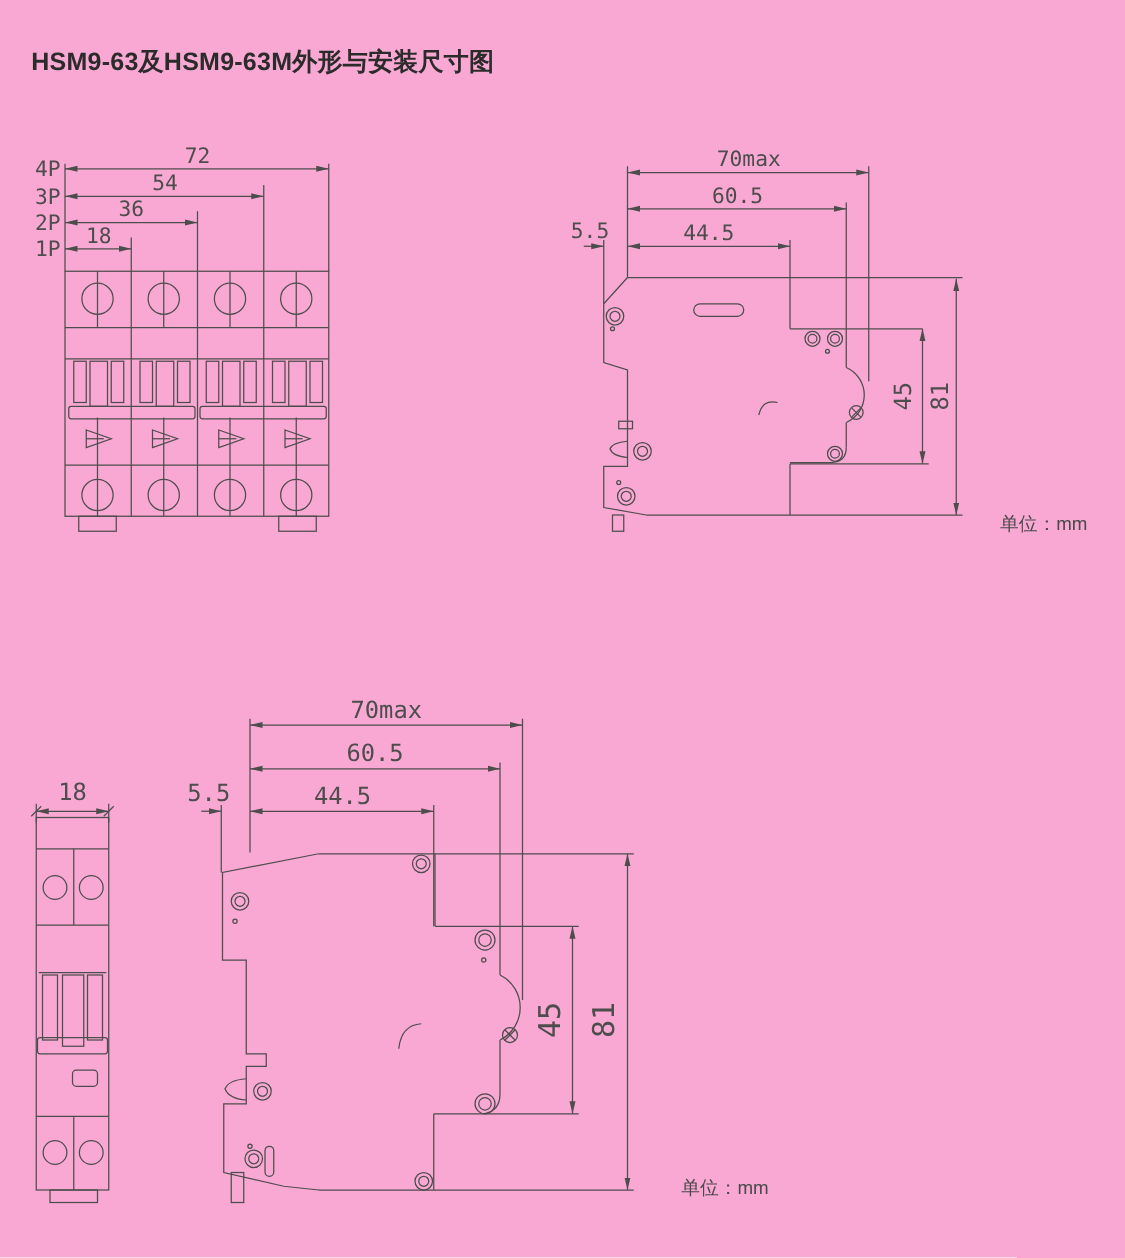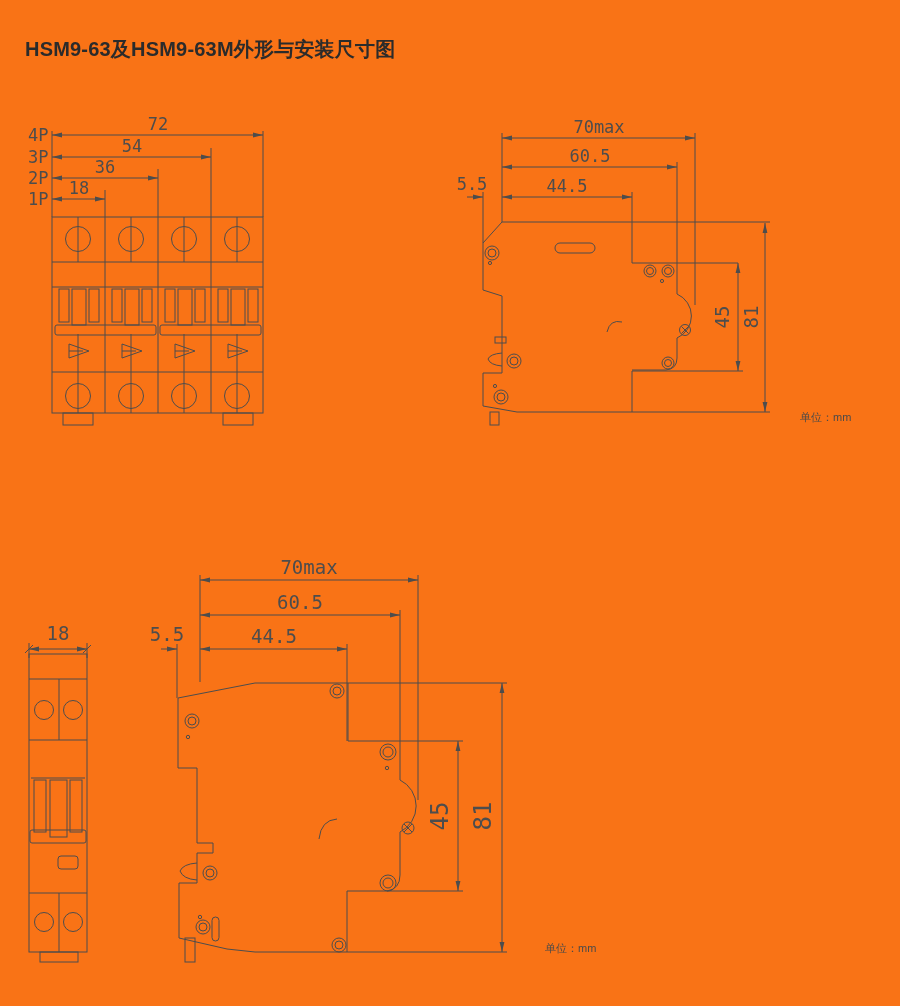--- a/index.html
+++ b/index.html
@@ -1,20 +1,20 @@
 <!DOCTYPE html>
 <html><head>
 <meta charset="utf-8">
 <style>
   html,body{margin:0;padding:0;background:#ffffff;}
-  .page{position:relative;width:900px;height:1006px;background:#f97316;overflow:hidden;
+  .page{position:relative;width:900px;height:1006px;background:#f9a8d4;overflow:hidden;
         font-family:"Liberation Sans", sans-serif;}
   .heading{position:absolute;left:25px;font-size:20px;font-weight:bold;color:#2b2b2b;
            letter-spacing:0.2px;white-space:nowrap;}
-  .unit{position:absolute;font-size:11px;color:#4a4a4a;white-space:nowrap;}
+  .unit{position:absolute;font-size:15px;color:#4a4a4a;white-space:nowrap;}
   svg{position:absolute;overflow:visible;}
   svg text{font-family:"DejaVu Sans Mono", monospace;fill:#4d4d4d;stroke:none;}
   .ln{stroke:#4d4d4d;stroke-width:1;fill:none;}
 </style>
 </head>
 <body>
 
 <div class="page">
 
   <div class="heading" style="top:36px;">HSM9-63及HSM9-63M外形与安装尺寸图</div>

